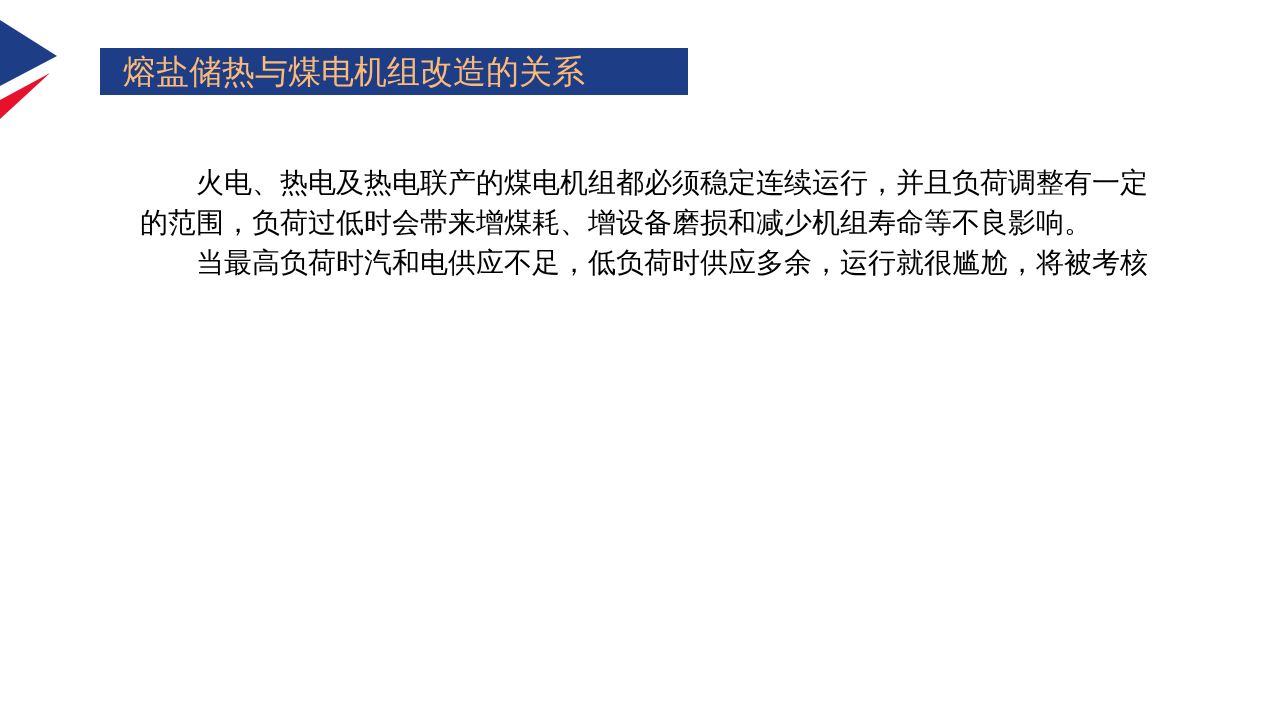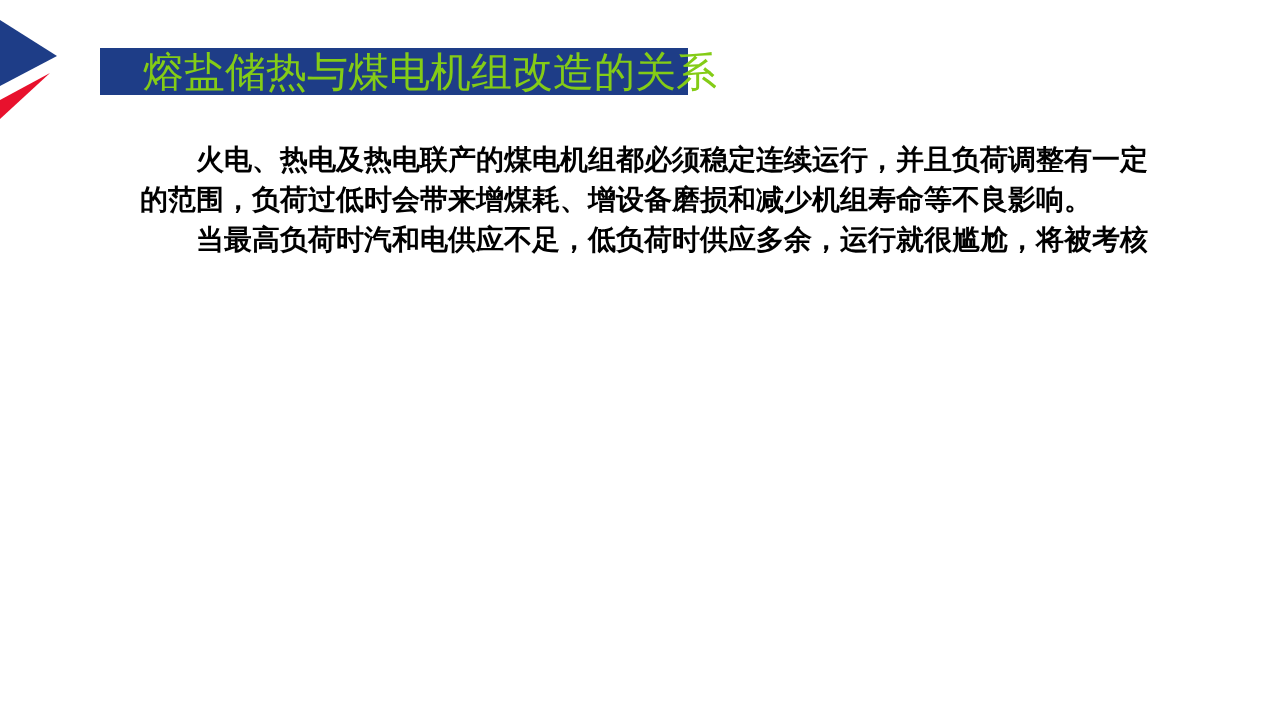--- a/index.html
+++ b/index.html
@@ -30,35 +30,33 @@
     width: 588px;
     height: 47px;
     background: #1E3D87;
     display: flex;
     align-items: center;
     box-sizing: border-box;
     padding-left: 23px;
     padding-top: 2px;
   }
   .title-banner .title-text {
-    color: #84cc16;
-    font-size: 41px;
+    color: #fdba74;
+    font-size: 33px;
     letter-spacing: 0px;
     white-space: nowrap;
-    margin-left: 20px;
   }
   .body-text {
     position: absolute;
     left: 140px;
-    top: 140px;
+    top: 163px;
     width: 1010px;
     color: #000000;
     font-size: 28px;
     line-height: 40px;
-    font-weight: bold;
   }
   .body-text p {
     margin: 0;
     padding: 0;
   }
   .body-text .line {
     display: block;
     white-space: pre;
   }
 </style>

